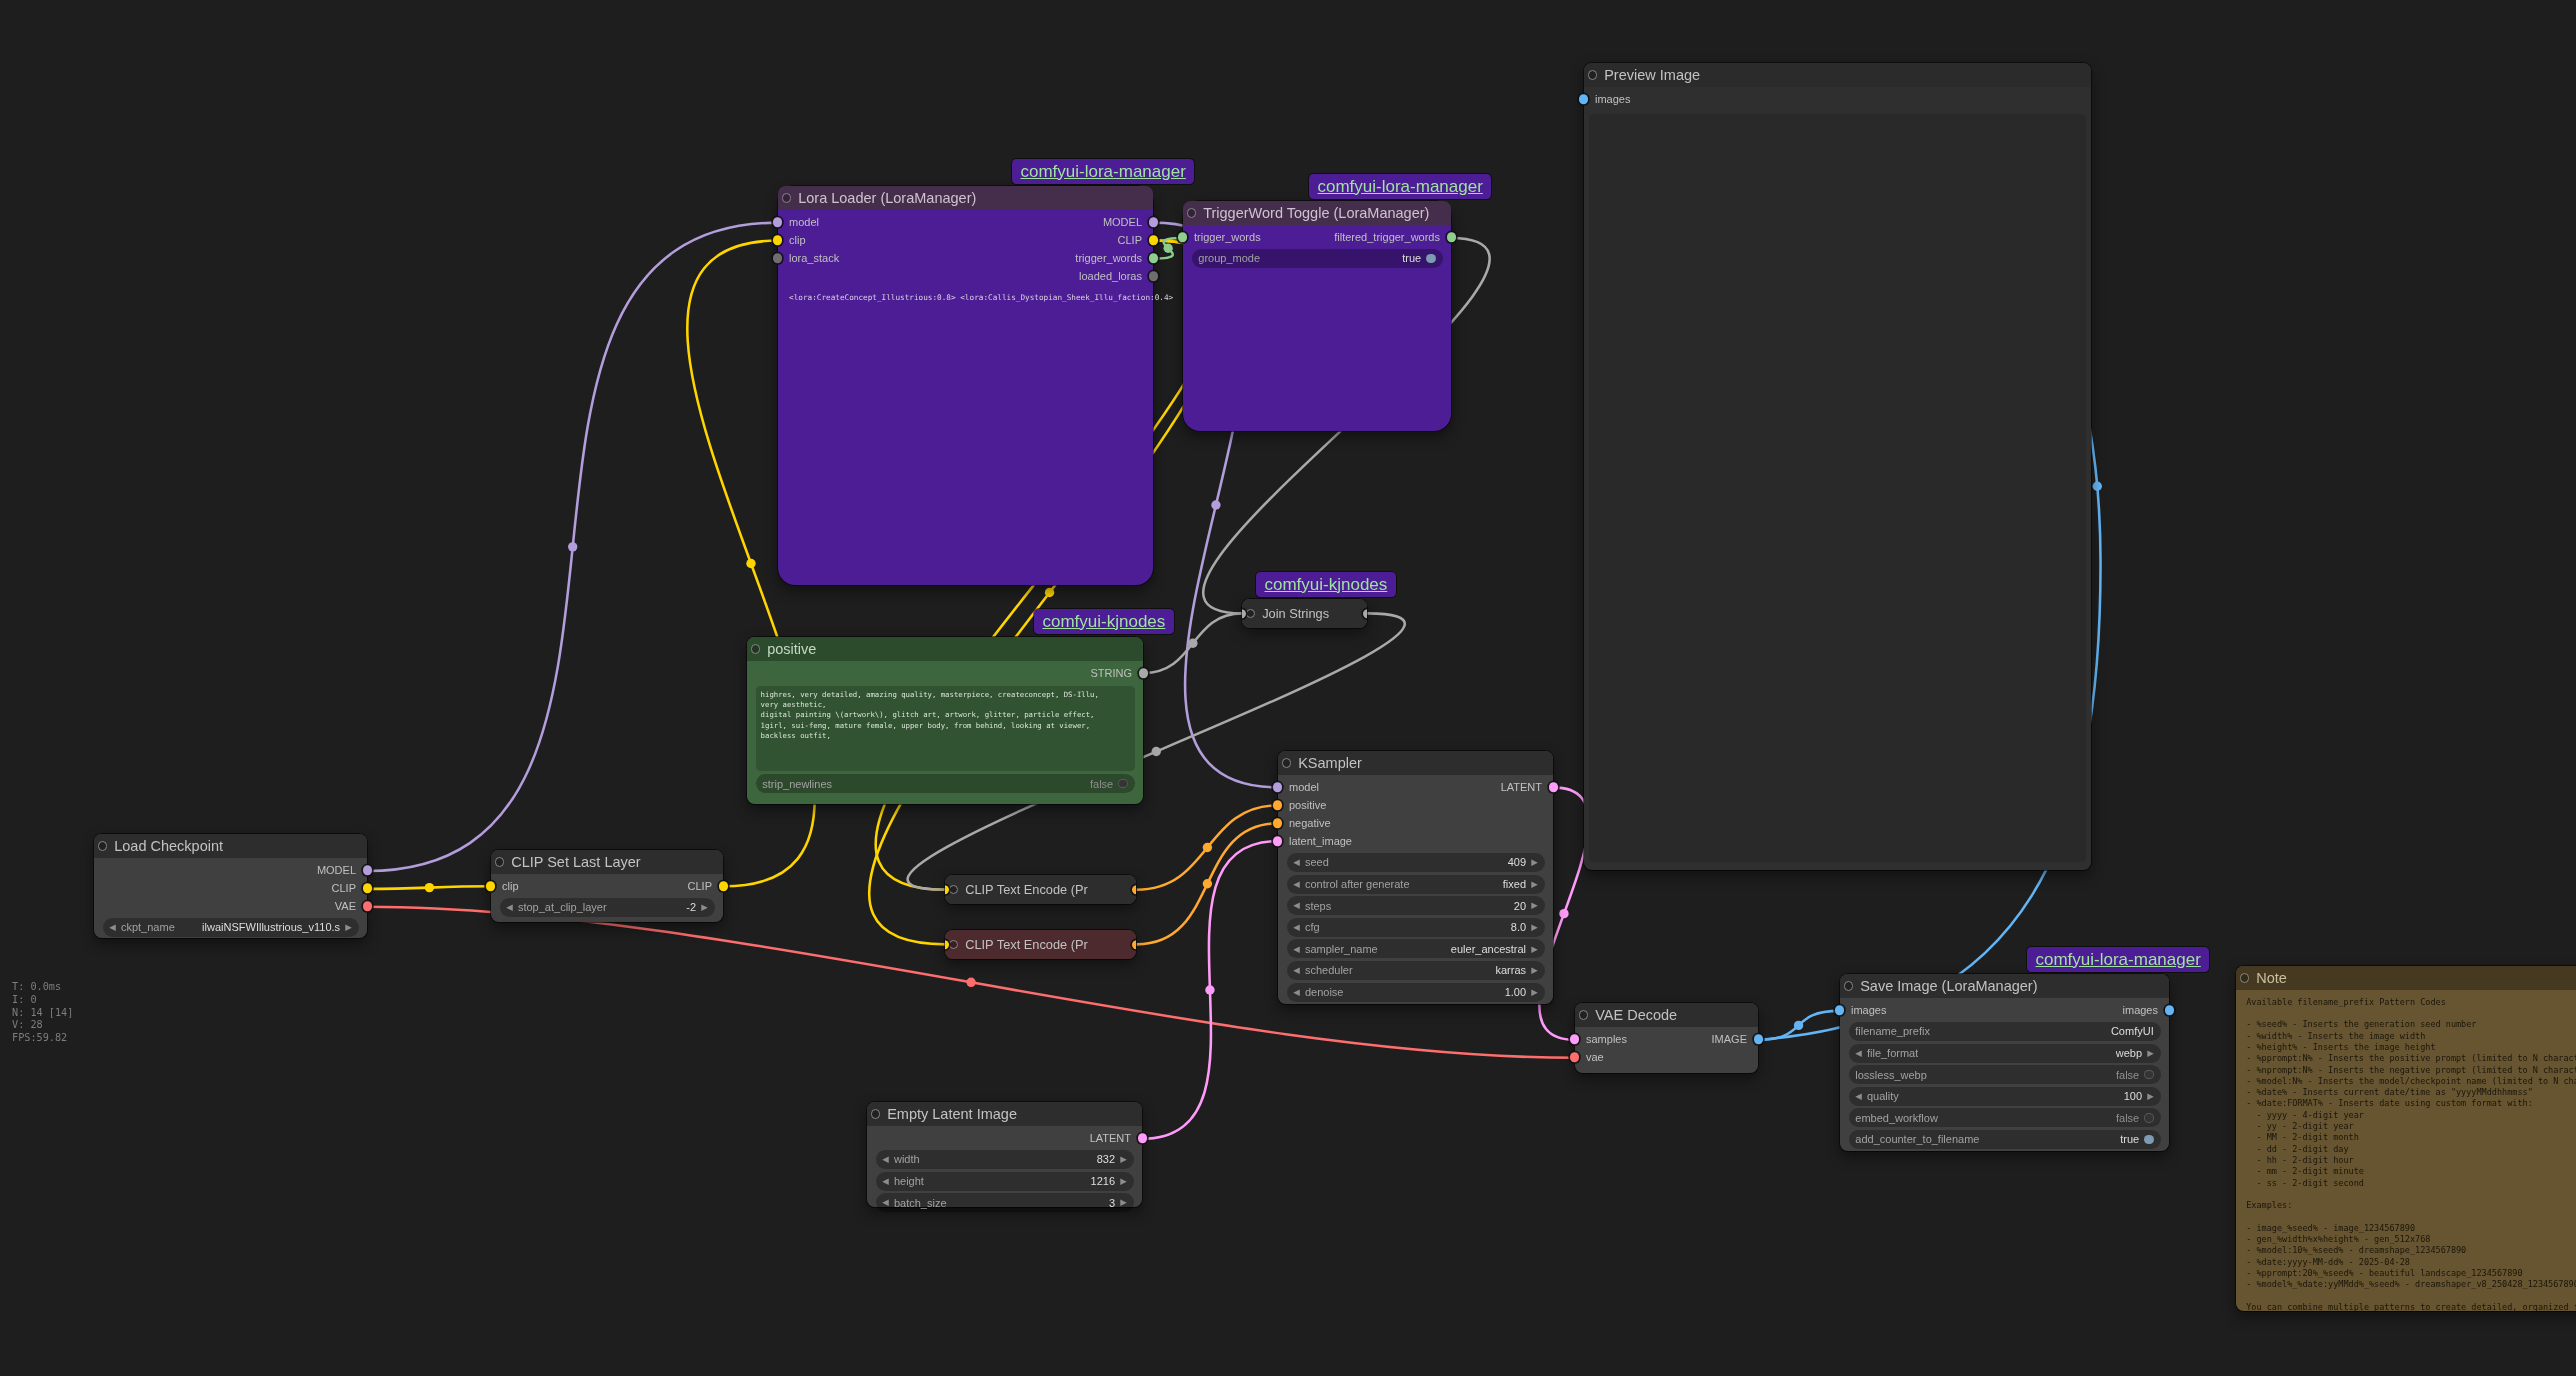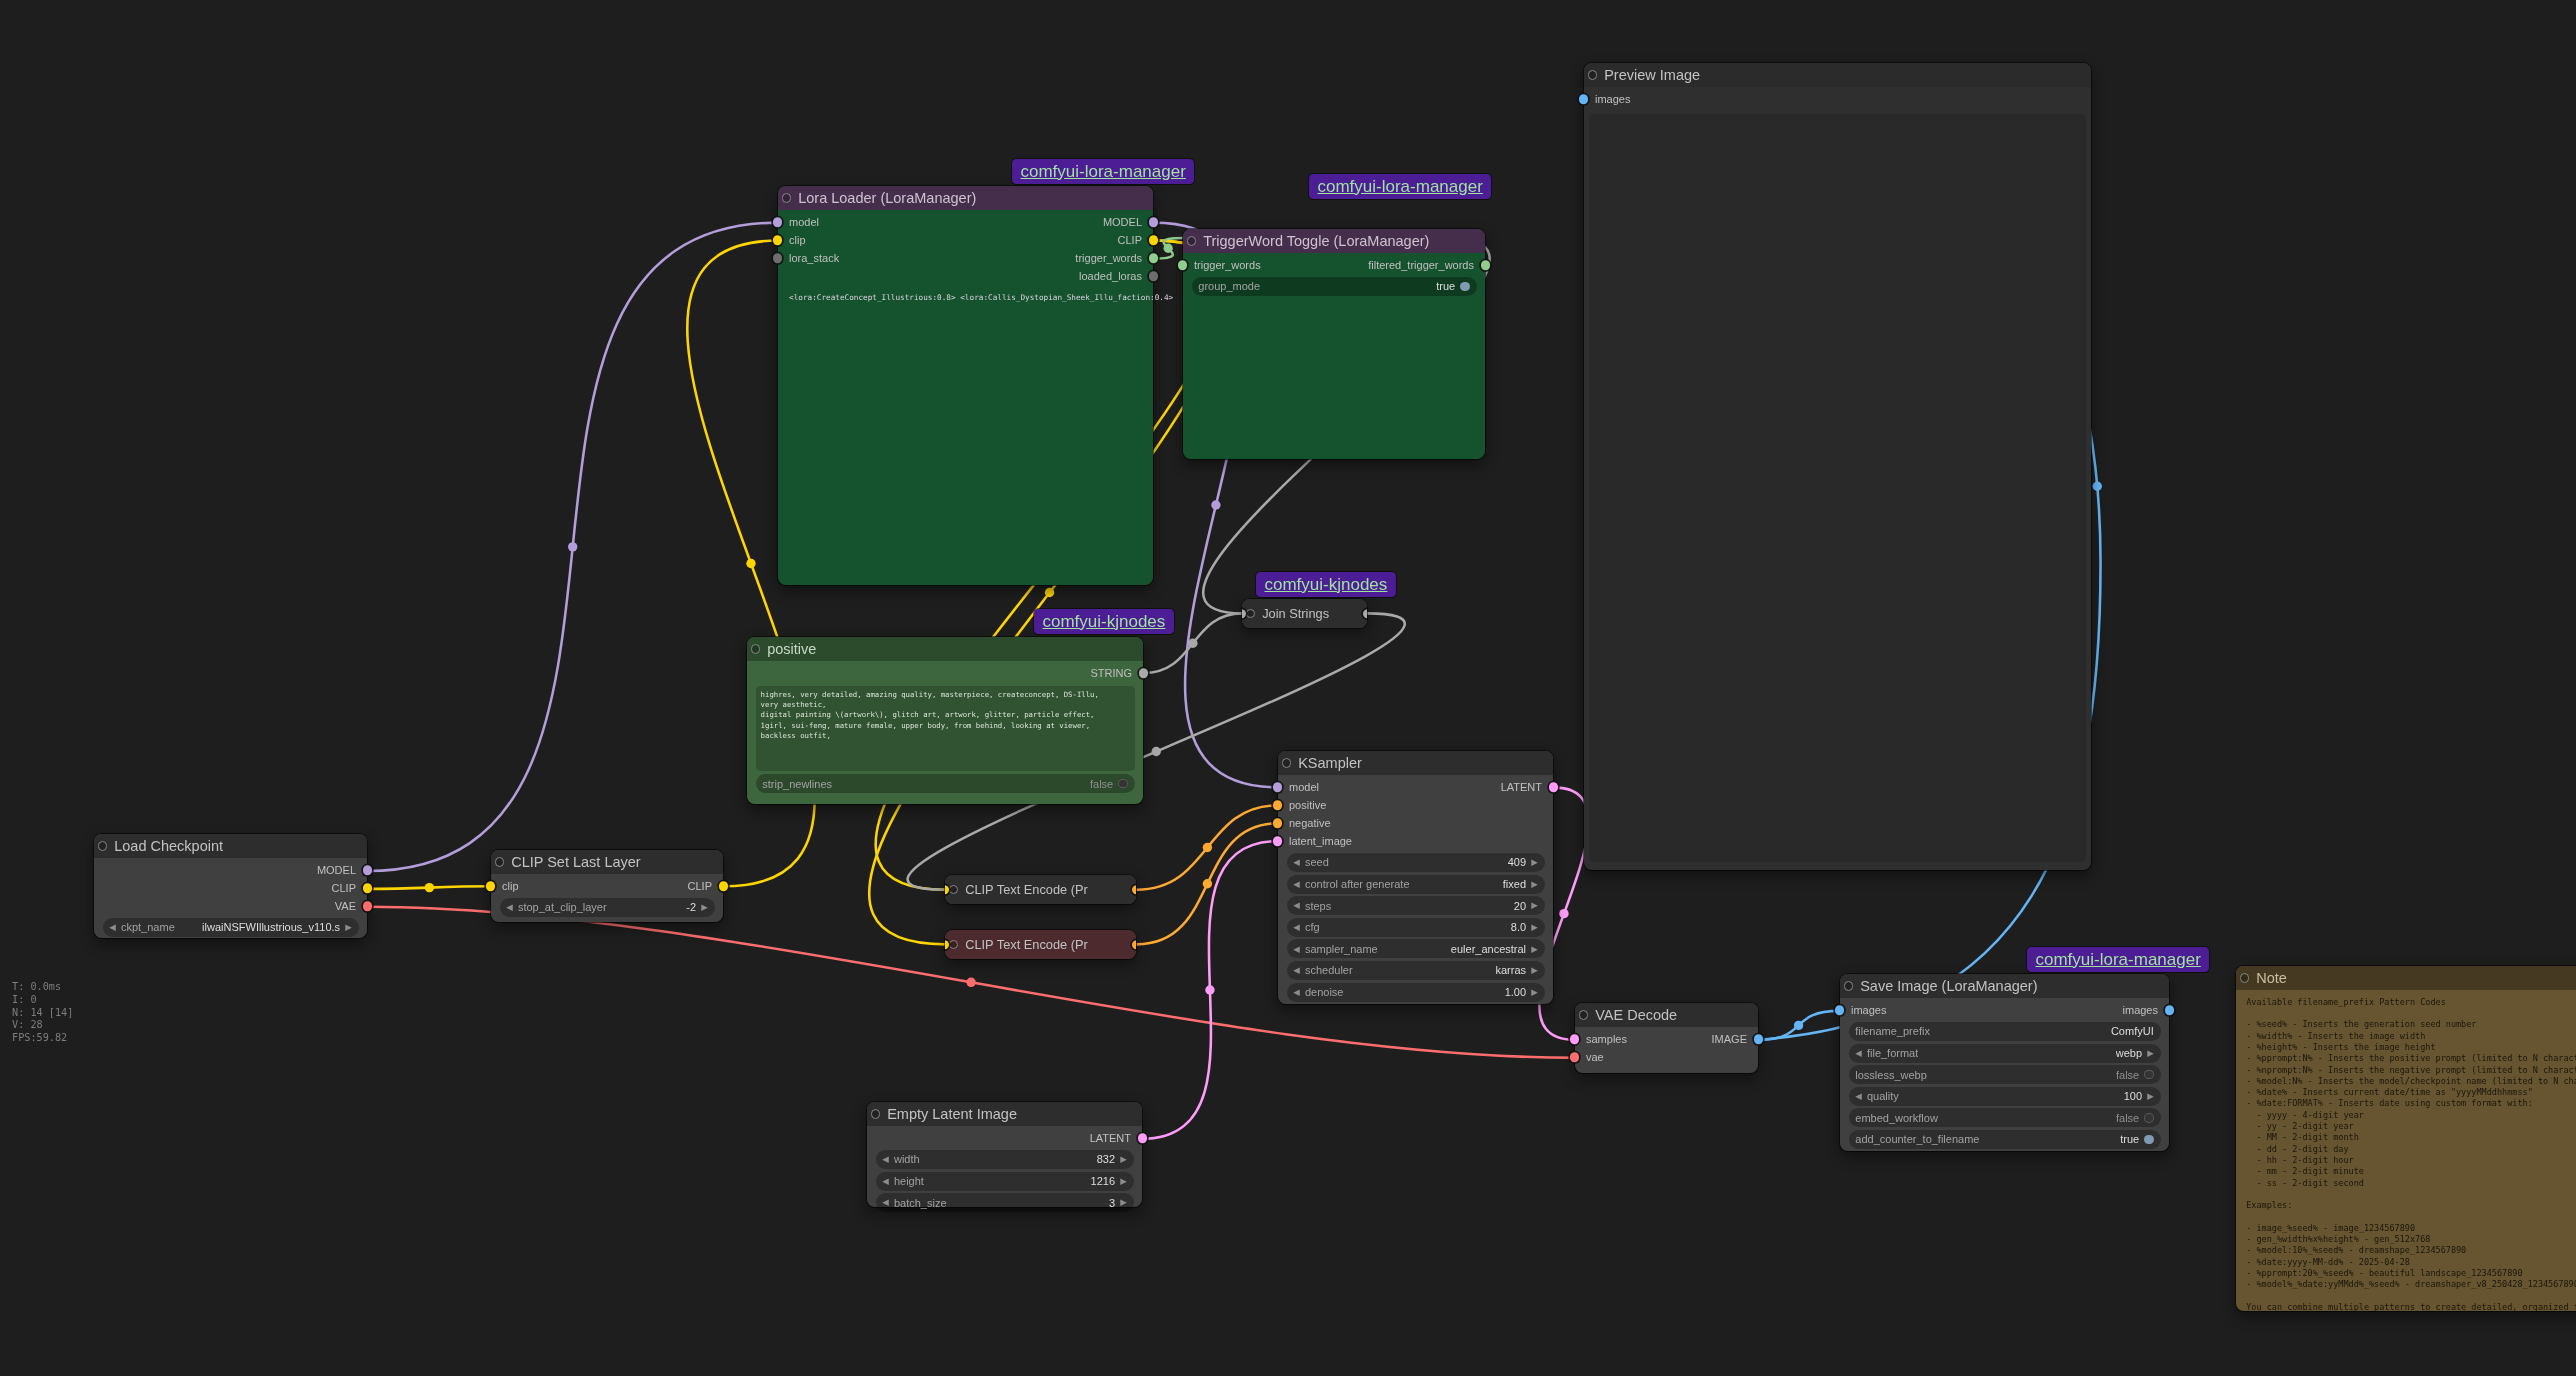--- a/index.html
+++ b/index.html
@@ -25,21 +25,21 @@
   .widget{display:flex;align-items:center;height:19px;border-radius:9.4px;background:rgba(0,0,0,.28);margin:2.6px 8.5px;padding:0 6.8px;font-size:11px;gap:5.1px;}
   .warrow{color:#8d8d8d;font-size:8.5px;flex:none;line-height:1;}
   .wlabel{color:#a2a2a2;white-space:nowrap;overflow:hidden;}
   .wvalue{margin-left:auto;color:#dedede;white-space:nowrap;overflow:hidden;text-align:right;}
   .wvalue.dim{color:#8f8f8f;}
   .toggle-dot{width:9.4px;height:9.4px;border-radius:50%;flex:none;}
   .toggle-dot.on{background:#7F9AB3;}
   .toggle-dot.off{background:#343434;box-shadow:inset 0 0 0 0.9px #5a5a5a;}
   .n-default{background:#404040;} .n-default .titlebar{background:#2d2d2d;}
   .n-dark{background:#2f2f2f;} .n-dark .titlebar{background:#2b2b2b;}
-  .n-purple{background:#14532d;} .n-purple .titlebar{background:#452e4b;color:#cec2d0;}
+  .n-purple{background:#4c1d95;border-radius:17px;} .n-purple .titlebar{background:#452e4b;color:#cec2d0;}
   .n-green{background:#3e663e;} .n-green .titlebar{background:#2c4a2c;color:#c6d8c6;}
   .n-red{background:#4d2a2d;} .n-red .titlebar{background:#4d2a2d;}
   .n-note{background:#665530;} .n-note .titlebar{background:#453a21;color:#c9bf9f;}
   .badge{position:absolute;z-index:3;background:#4c1d95;color:#9FE39F;font-size:17px;padding:2.6px 8.5px;border-radius:4.3px;box-shadow:0 0 0 0.9px rgba(0,0,0,.5);white-space:nowrap;text-decoration:underline;}
   .textarea{height:85px;margin:3.4px 8.5px;background:rgba(0,0,0,.18);border-radius:4.3px;padding:4.3px 5.1px;color:#d9e6d9;font-family:"DejaVu Sans Mono",monospace;font-size:7.3px;line-height:10.2px;white-space:pre-wrap;overflow:hidden;box-sizing:border-box;}
   .loratext{margin:7.7px 11px 0 11px;font-family:"DejaVu Sans Mono",monospace;font-size:7.7px;color:#ddd3e2;white-space:nowrap;overflow:visible;}
   .notebody{margin:0;padding:6.8px 10.2px;font-family:"DejaVu Sans Mono",monospace;font-size:8.5px;line-height:11.3px;color:#1c160b;white-space:pre;overflow:hidden;height:calc(100% - 24px);box-sizing:border-box;}
   .stats{position:absolute;left:12px;top:981px;z-index:2;color:#7d7d7d;font-family:"DejaVu Sans Mono",monospace;font-size:10.2px;line-height:12.8px;}
 </style>
 </head>
@@ -171,21 +171,21 @@
         <span class="port out p-trigger"></span>
       </div>
       <div class="iorow">
         <span class="outlabel">loaded_loras</span>
         <span class="port out p-dim"></span>
       </div>
       <div class="loratext">&lt;lora:CreateConcept_Illustrious:0.8&gt; &lt;lora:Callis_Dystopian_Sheek_Illu_faction:0.4&gt;</div>
     </div>
   </div>
 
-  <div class="node n-purple" style="left:1183px;top:201px;width:302px;height:230px;margin-top:28px;">
+  <div class="node n-purple" style="left:1183px;top:201px;width:268px;height:230px;">
     <div class="titlebar">
       <span class="tdot"></span>
       <span>TriggerWord Toggle (LoraManager)</span>
     </div>
     <div class="body">
       <div class="iorow">
         <span class="port in p-trigger"></span>
         <span class="inlabel">trigger_words</span>
         <span class="outlabel">filtered_trigger_words</span>
         <span class="port out p-trigger"></span>

